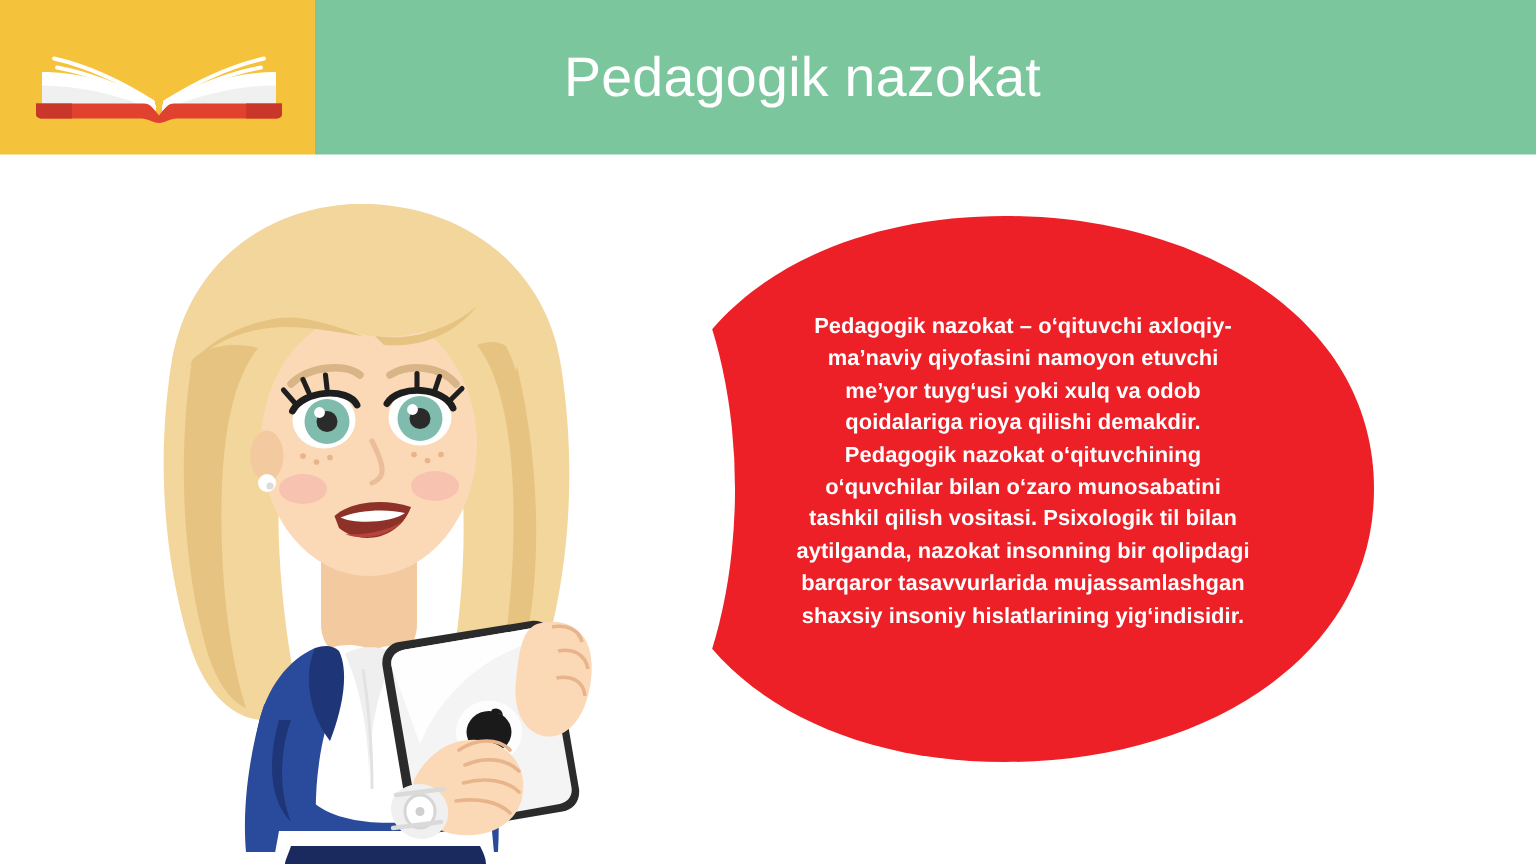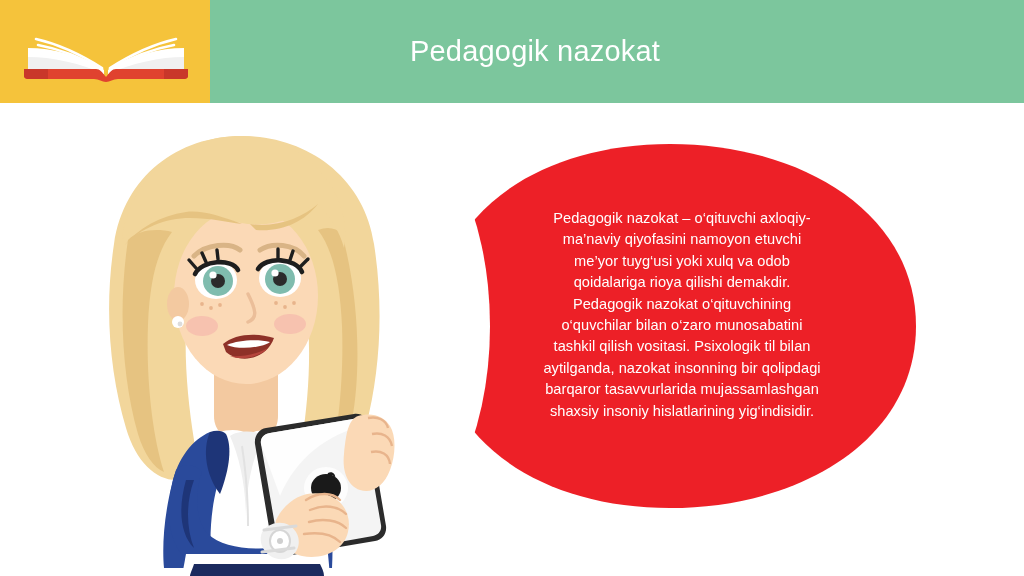--- a/index.html
+++ b/index.html
@@ -57,21 +57,21 @@
   .slide-title {
     position: absolute;
     left: 210px;
     top: 0;
     width: 650px;
     height: 103px;
     display: flex;
     align-items: center;
     justify-content: center;
     color: #ffffff;
-    font-size: 29px;
+    font-size: 37px;
     font-weight: 400;
     letter-spacing: 0.2px;
     white-space: nowrap;
   }
 
   
   .bubble-wrap {
     position: absolute;
     left: 420px;
     top: 140px;
@@ -86,21 +86,21 @@
     height: 372px;
   }
   .bubble-text {
     position: absolute;
     left: 92px;
     top: 68px;
     width: 340px;
     text-align: center;
     color: #ffffff;
     font-size: 14.6px;
-    font-weight: normal;
+    font-weight: bold;
     line-height: 21.4px;
     letter-spacing: 0.05px;
     white-space: pre-line;
   }
 
   
   .character {
     position: absolute;
     left: 90px;
     top: 128px;

